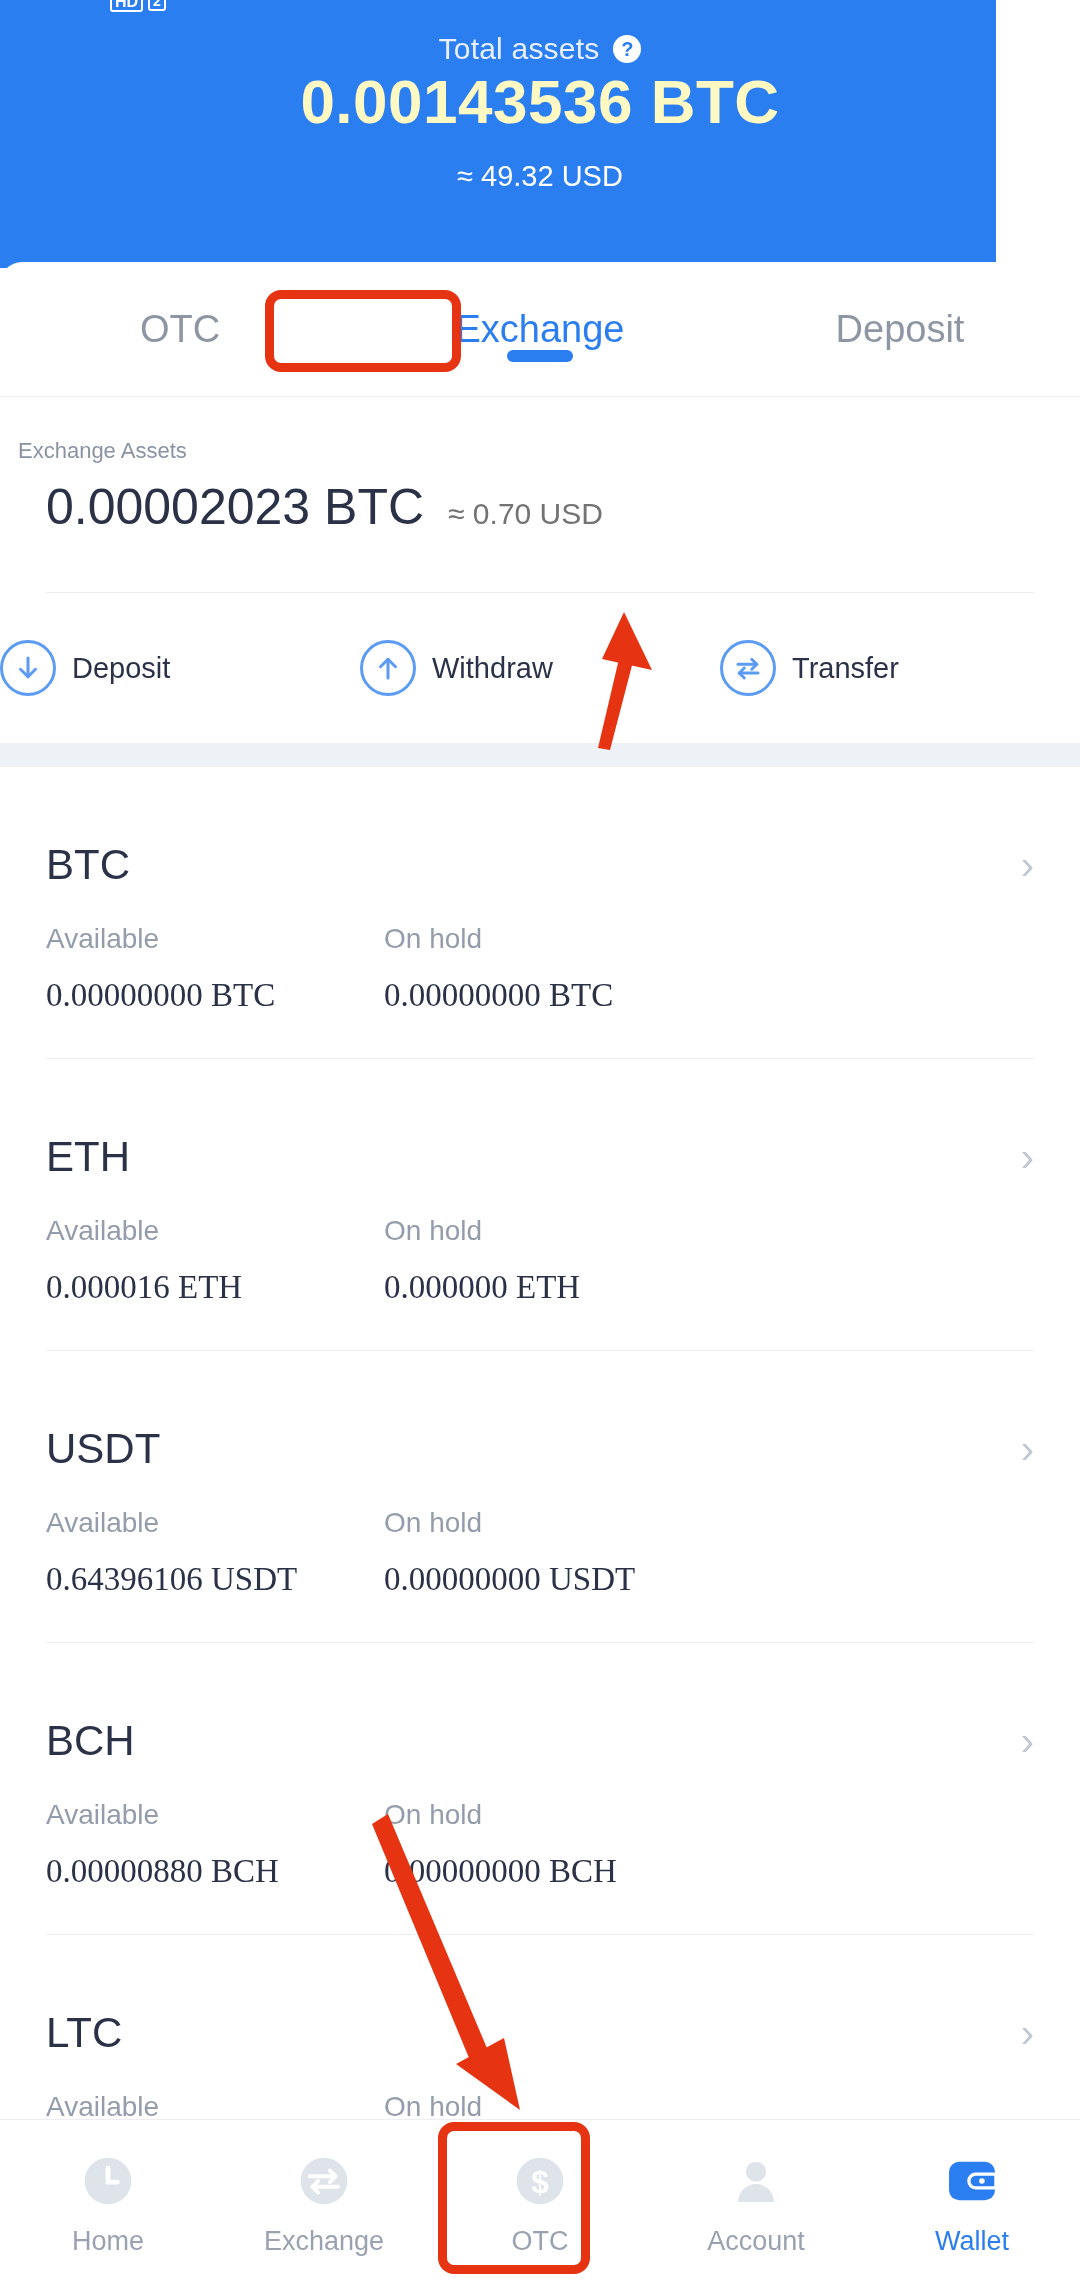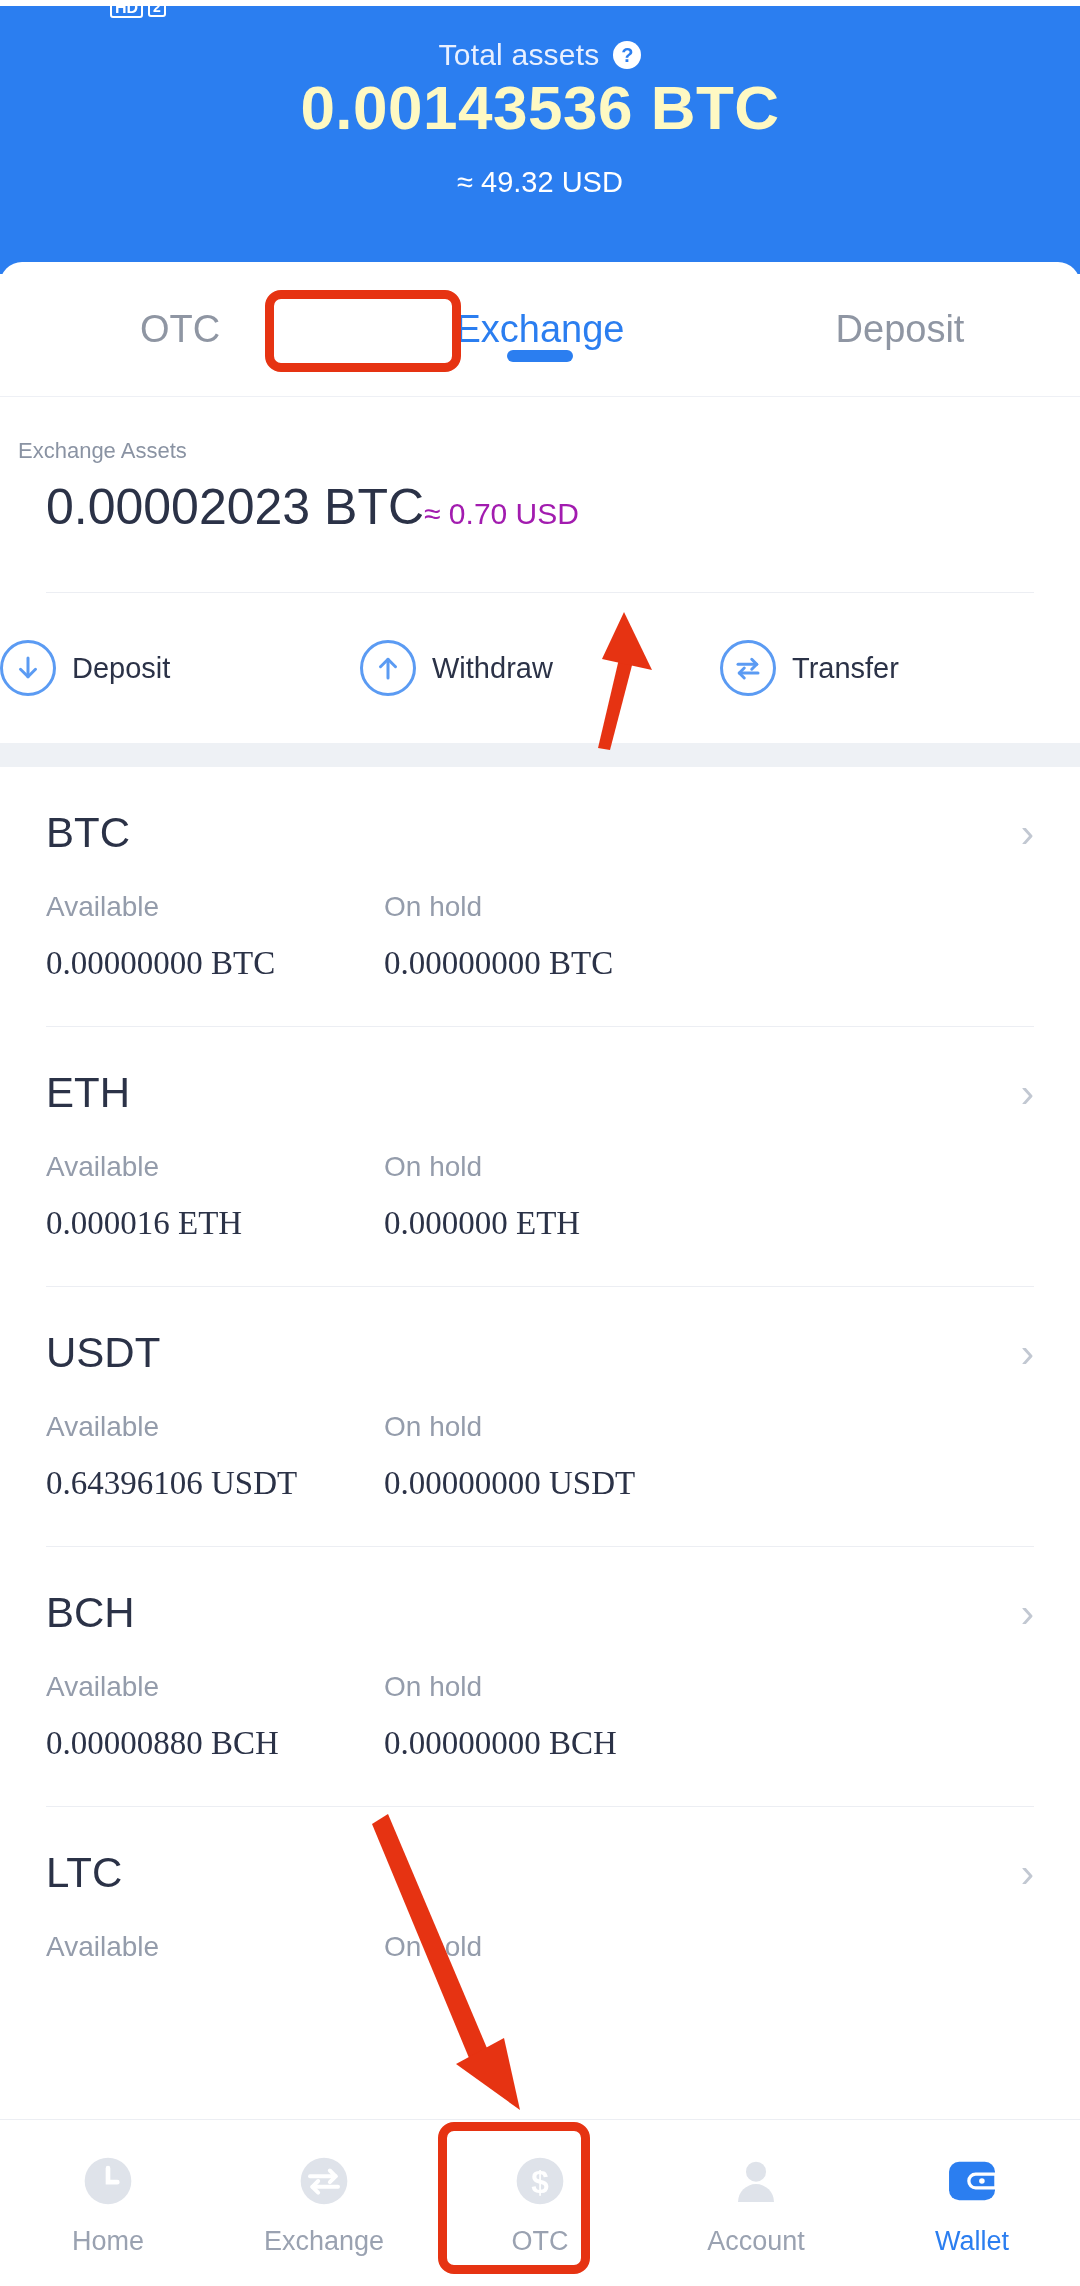--- a/index.html
+++ b/index.html
@@ -6,21 +6,21 @@
   html,body { width:1080px; height:2286px; }
   body {
     font-family:"Liberation Sans", sans-serif;
     background:#ffffff;
     position:relative;
     overflow:hidden;
   }
 
   
   .header {
-    position:absolute; left:0; top:6px; width:1080px; height:268px;
+    position:absolute; left:0; top:0; width:996px; height:268px;
     background:#2b7ef0;
   }
   .statusbar {
     position:absolute; left:0; top:0; width:1080px; height:16px;
     display:flex; align-items:flex-start; justify-content:flex-start;
     padding-left:110px;
   }
   .hd-badge {
     display:flex; align-items:center; gap:5px;
     font-size:17px; color:#ffffff; font-weight:bold;
@@ -82,21 +82,21 @@
 
   
   .assets-block { position:absolute; left:0; top:136px; width:1080px; }
   .assets-label {
     margin:40px 0 0 18px; font-size:22px; color:#8a93a3;
   }
   .assets-row {
     display:flex; align-items:baseline; margin:14px 0 0 46px;
   }
   .assets-amount { font-size:50px; color:#2b3247; }
-  .assets-usd { font-size:30px; color:#a21caf; }
+  .assets-usd { font-size:30px; color:#737373; margin-left:24px; }
 
   .assets-divider {
     position:absolute; left:46px; top:194px;
     width:988px; height:1px; background:#eceef3;
   }
 
   
   .actions {
     position:absolute; left:0; top:200px; width:1080px; height:140px;
     display:flex; align-items:center;
@@ -111,21 +111,21 @@
   .action-label { font-size:29px; color:#2b3247; }
 
   
   .gray-strip {
     position:absolute; left:0; top:345px; width:1080px; height:24px;
     background:#eef1f5;
   }
 
   
   .coin-list { position:absolute; left:0; top:369px; width:1080px; }
-  .coin-row { position:relative; padding:0 46px; }
+  .coin-row { position:relative; padding:0 46px;margin-top:32px; }
   .coin-head {
     display:flex; align-items:center; justify-content:space-between;
     padding-top:42px;
   }
   .coin-symbol { font-size:42px; color:#2b3247; }
   .chevron { color:#c2c8d2; font-size:40px; line-height:1; font-weight:300; }
   .coin-cols { display:flex; margin-top:34px; }
   .coin-col { width:338px; }
   .coin-col-label { font-size:28px; color:#949cab; }
   .coin-col-value { font-size:33px; color:#2b3247; margin-top:22px;font-family:Liberation Serif, serif; }

